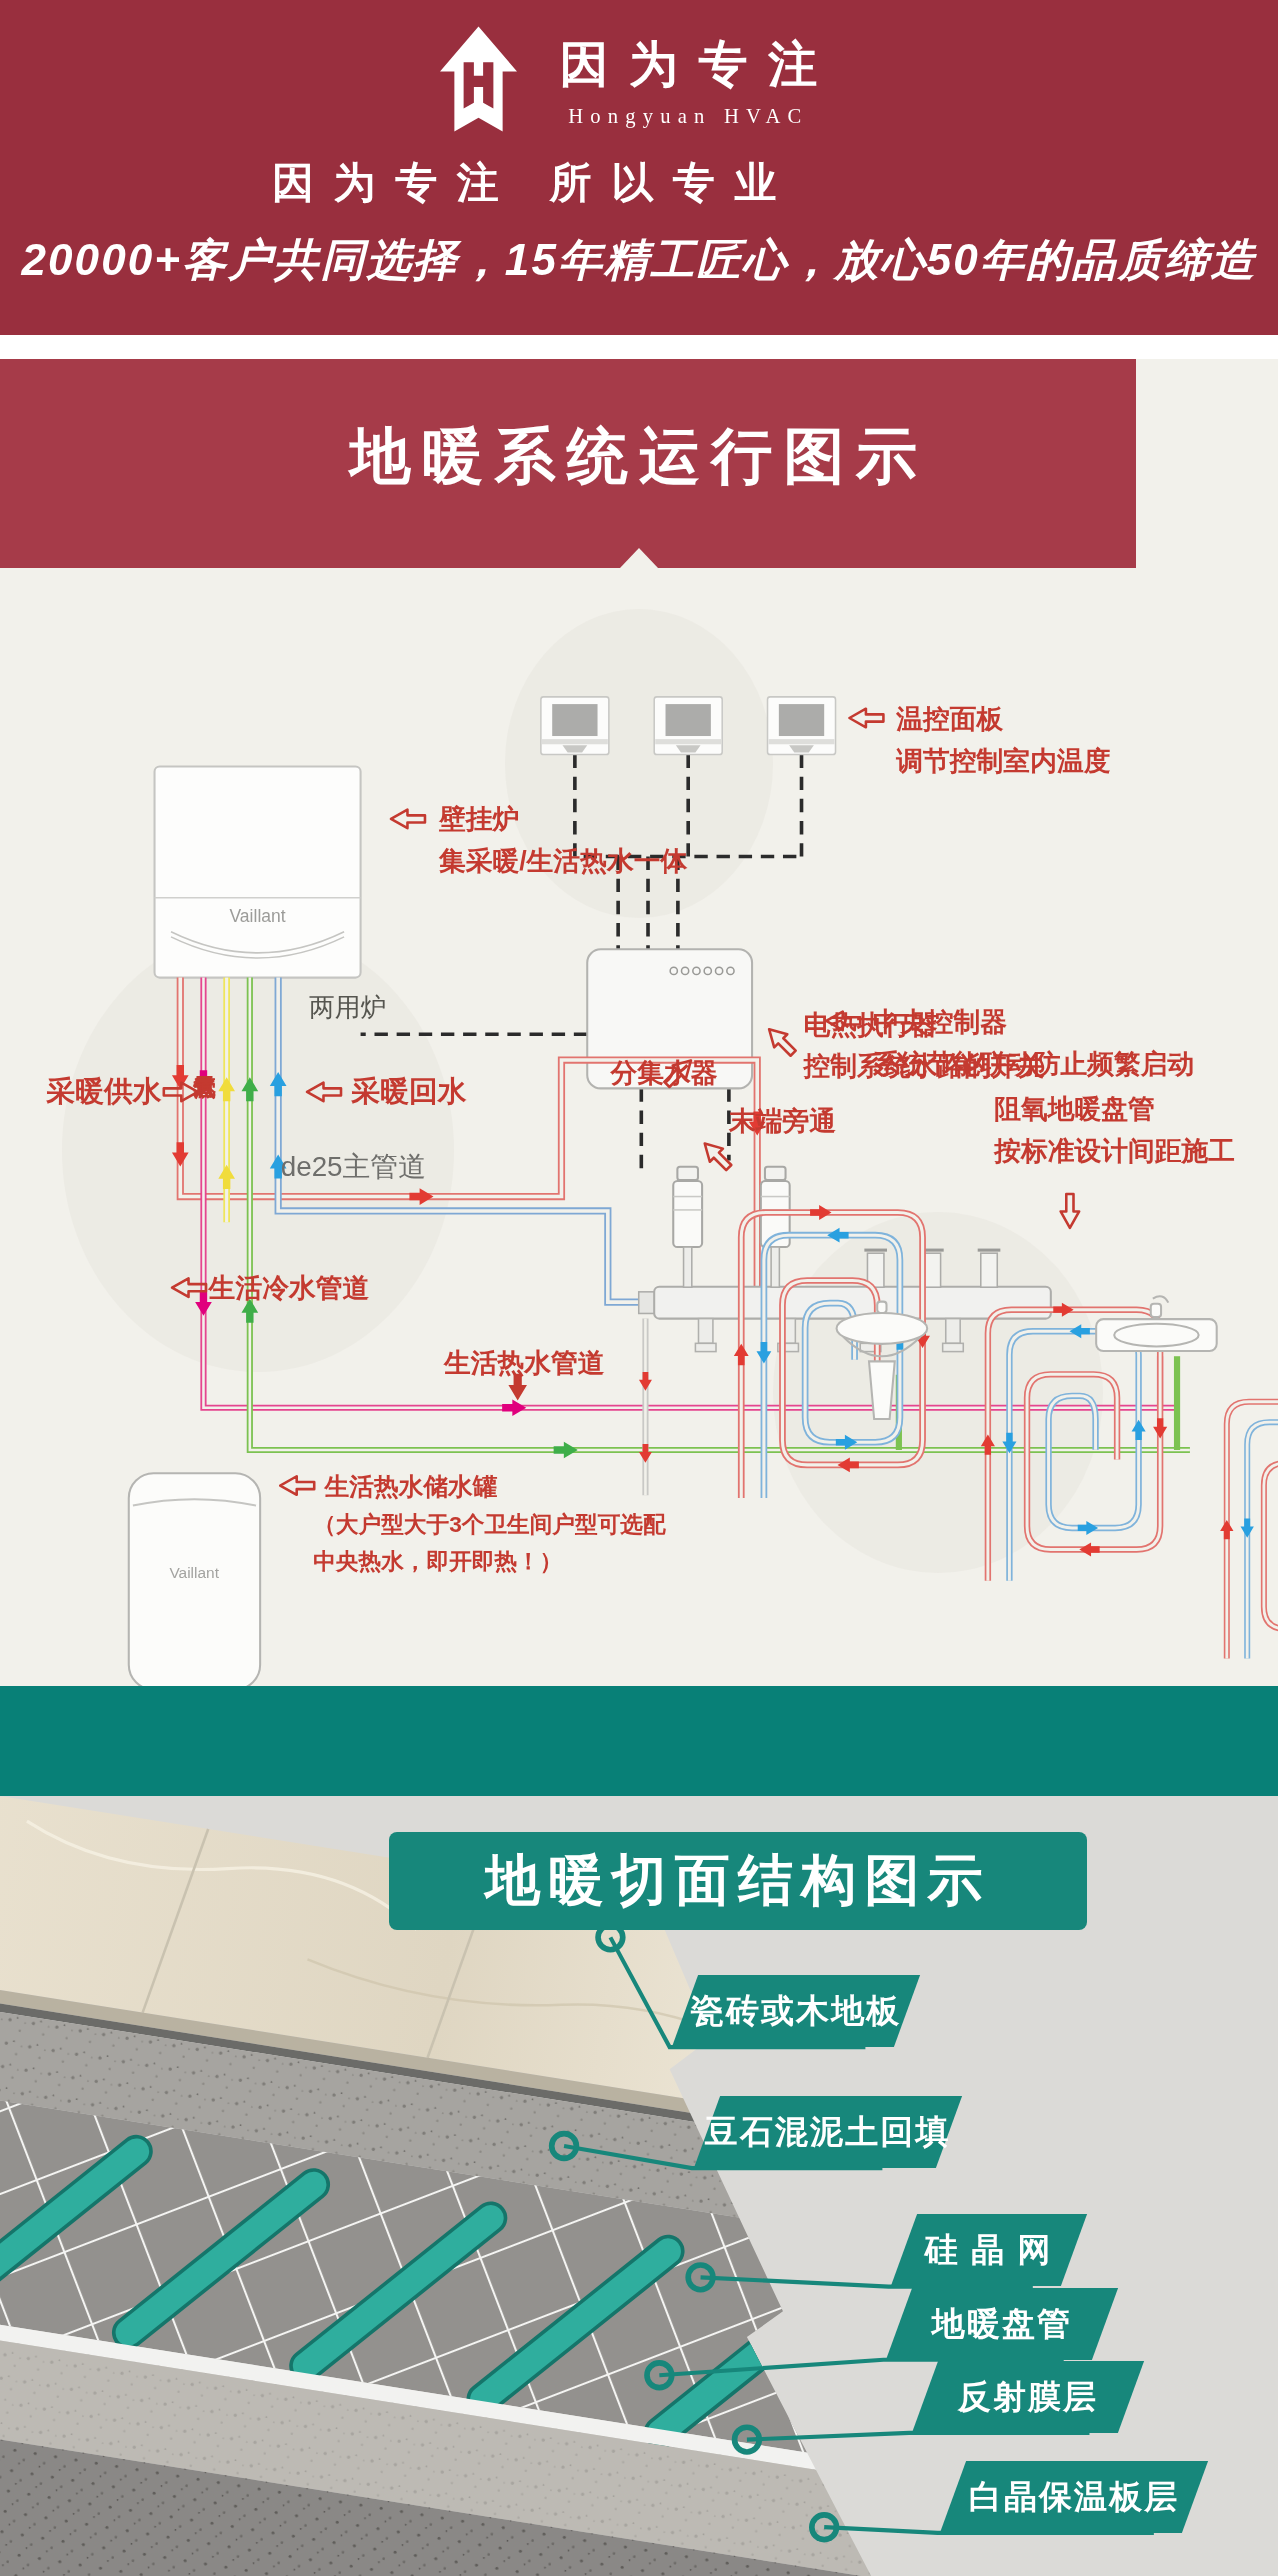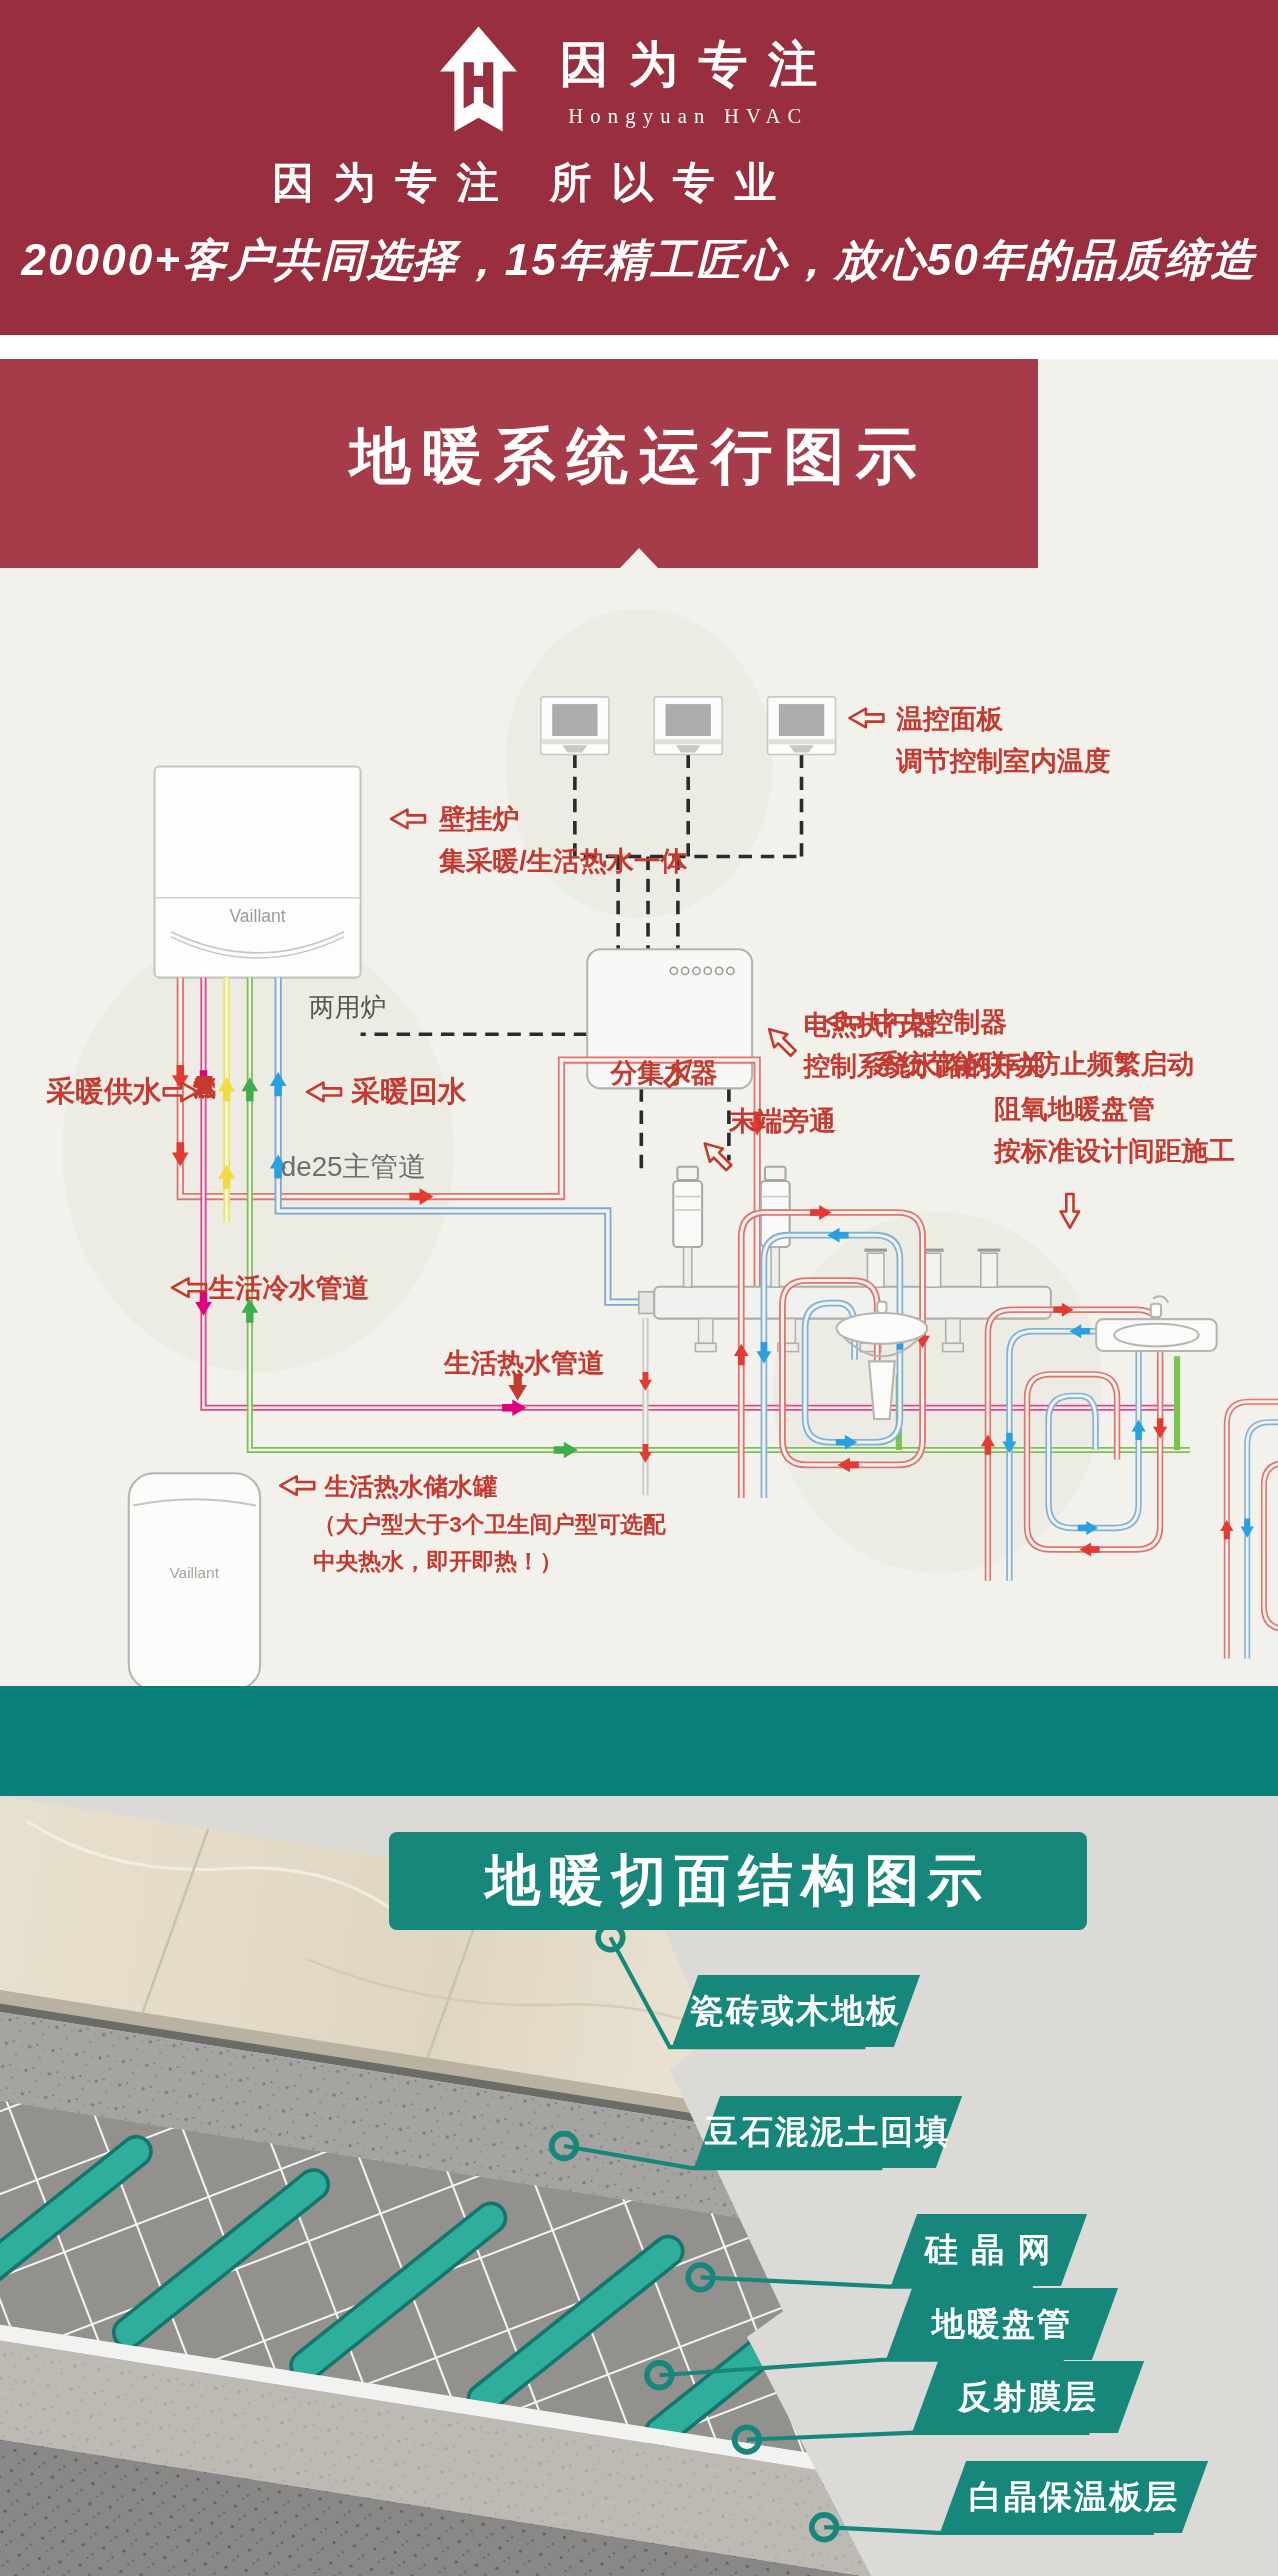--- a/index.html
+++ b/index.html
@@ -12,21 +12,21 @@
   #logo-row{left:0;top:20.6px;width:1278px;height:118px;display:flex;justify-content:center;align-items:center;gap:21.6px;}
   #logo-text-block{display:flex;flex-direction:column;align-items:center;}
   #brand-cn{color:#fff;font-size:49px;font-weight:bold;letter-spacing:20.6px;text-indent:20.6px;font-family:"Liberation Serif","DejaVu Serif",serif;}
   #brand-en{color:#fff;font-size:20.6px;letter-spacing:7.2px;margin-top:7px;font-family:"Liberation Serif","DejaVu Serif",serif;}
   #slogan{left:0;top:155px;width:1068px;text-align:center;color:#fff;font-size:42px;font-weight:bold;letter-spacing:19.6px;}
   #tagline{left:0;top:231px;width:1278px;text-align:center;color:#fff;font-size:44px;font-weight:bold;font-style:italic;letter-spacing:2.1px;}
 
   #gap1{left:0;top:335px;width:1278px;height:24px;background:#FFFFFF;}
 
   
-  #band1{left:0;top:359px;width:1038px;height:209px;background:#A63B49;}
+  #band1{left:0;top:359px;width:1136px;height:209px;background:#A63B49;}
   #band1-title{left:0;top:57px;width:1278px;text-align:center;color:#fff;font-size:61px;font-weight:bold;letter-spacing:11.3px;}
   #band1-notch{left:620px;top:189px;width:0;height:0;border-left:19px solid transparent;border-right:19px solid transparent;border-bottom:20.6px solid #F2F1EB;}
 
   
   #diagram-sec{left:0;top:568px;width:1278px;height:1118px;background:#F2F1EB;}
   .wm{border-radius:50%;background:#E8E6DE;opacity:.55;}
   #diagram-svg{position:absolute;left:0;top:0;}
   text{font-family:"Liberation Sans","DejaVu Sans",sans-serif;}
   .rlab{fill:#C43A30;font-weight:bold;}
   .glab{fill:#6E6E6B;}

